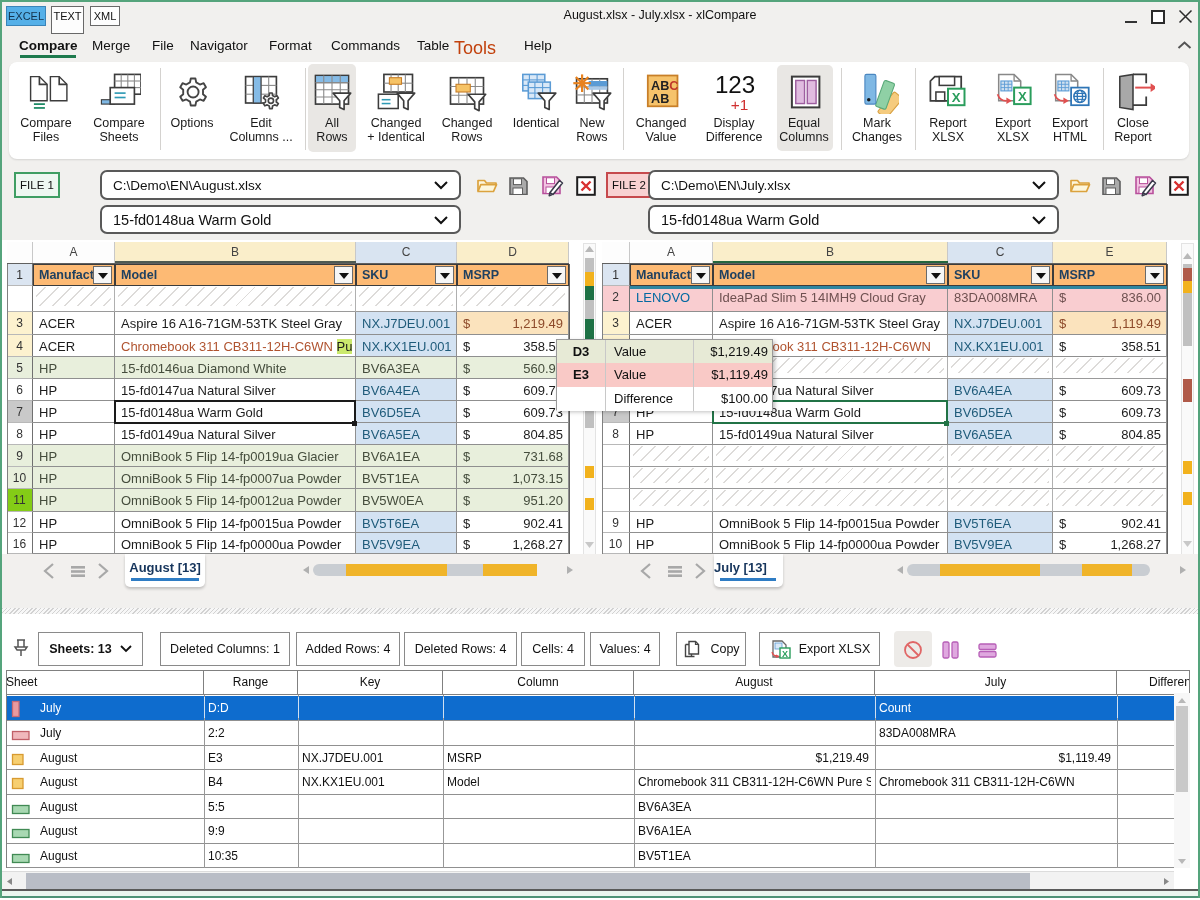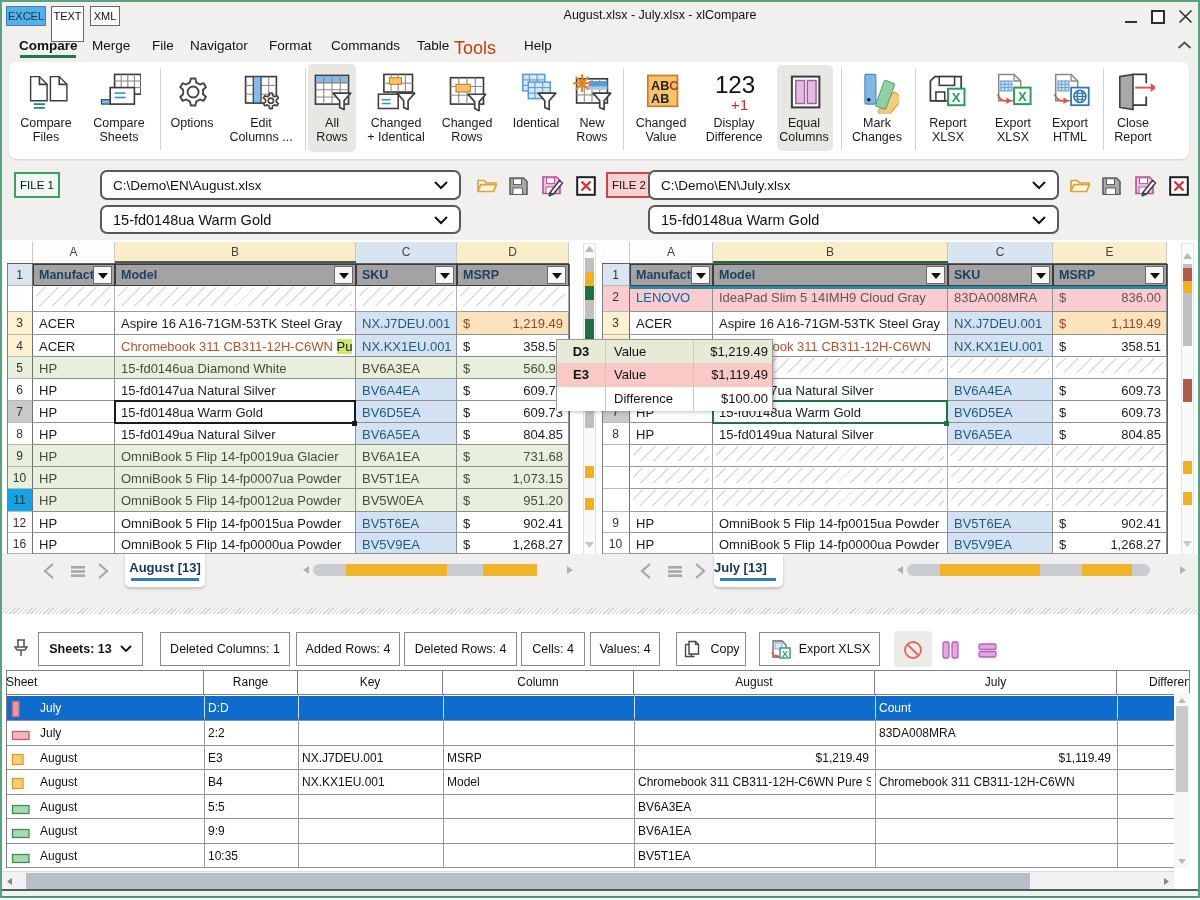--- a/index.html
+++ b/index.html
@@ -9,29 +9,29 @@
 .sep{position:absolute;width:1px;background:#d4d2cf;}
 .combo{position:absolute;border:2px solid #595959;border-radius:7px;background:#fff;font-size:13.5px;color:#111;}
 .combo .tx{position:absolute;left:11px;top:50%;transform:translateY(-50%);white-space:nowrap;}
 .gcell{position:absolute;font-size:13px;color:#1c1c1c;white-space:nowrap;overflow:hidden;border-right:1px solid #8f8f8f;border-bottom:1px solid #8f8f8f;line-height:23px;padding-left:6px;}
 .gut{position:absolute;font-size:12px;color:#333;text-align:center;border-right:1px solid #707070;border-bottom:1px solid #b8b8b8;line-height:23px;}
 .colhd{position:absolute;font-size:12px;color:#444;text-align:center;line-height:20px;border-right:1px solid #c8c8c8;}
 .hatch{background-image:repeating-linear-gradient(135deg,#dddbd9 0px,#dddbd9 1.4px,#ffffff 1.4px,#ffffff 9px);background-clip:content-box;padding:1px 3px 5px 3px;}
 .money{padding:0;}
 .money .d{position:absolute;left:6px;top:0;}
 .money .v{position:absolute;right:5px;top:0;}
-.hdcell{position:absolute;background:#a3a3a3;color:#1f4060;font-weight:bold;font-size:12.5px;border:1px solid #3c3c3c;line-height:21px;padding-left:5px;white-space:nowrap;}
+.hdcell{position:absolute;background:#fdba74;color:#1f4060;font-weight:bold;font-size:12.5px;border:1px solid #3c3c3c;line-height:21px;padding-left:5px;white-space:nowrap;}
 .fbtn{position:absolute;width:19px;height:18px;background:#f6f6f6;border:1px solid #6a6a6a;}
 .fbtn:after{content:"";position:absolute;left:4px;top:6px;border-left:5px solid transparent;border-right:5px solid transparent;border-top:6px solid #111;}
 .btn{position:absolute;background:#fff;border:1px solid #8a8a8a;font-size:12.5px;color:#111;display:flex;align-items:center;justify-content:center;white-space:nowrap;}
 </style></head><body>
 
 <div class="ab" style="left:0;top:0;width:1200px;height:240px;background:#f1f0ee;"></div>
 <div class="ab" style="left:6px;top:6px;width:40px;height:20px;background:#55b0e8;border:1px solid #3a84b8;font-size:11px;color:#14334d;text-align:center;line-height:18px;">EXCEL</div>
-<div class="ab" style="left:51px;top:6px;width:33px;height:36px;background:#fdfdfd;border:1px solid #686868;font-size:11px;color:#111;text-align:center;line-height:18px;">TEXT</div>
+<div class="ab" style="left:51px;top:6px;width:33px;height:28px;background:#fdfdfd;border:1px solid #686868;font-size:11px;color:#111;text-align:center;line-height:18px;">TEXT</div>
 <div class="ab" style="left:90px;top:6px;width:30px;height:20px;background:#fdfdfd;border:1px solid #686868;font-size:11px;color:#111;text-align:center;line-height:18px;">XML</div>
 <div class="ab" style="left:460px;top:8px;width:400px;height:18px;font-size:12.5px;color:#101010;text-align:center;">August.xlsx - July.xlsx - xlCompare</div>
 <div class="ab" style="left:1125px;top:21px;width:12px;height:2px;background:#333;"></div>
 <div class="ab" style="left:1151px;top:10px;width:14px;height:14px;border:2px solid #2b2b2b;background:#fff;"></div>
 <svg class="ab" style="left:1178px;top:9px;" width="15" height="15">
     <path d="M1.5,1.5 L13.5,13.5 M13.5,1.5 L1.5,13.5" stroke="#2b2b2b" stroke-width="1.5"></path>
   </svg>
 <svg class="ab" style="left:1177px;top:41px;" width="15" height="9">
     <path d="M1.5,7 L7.5,1.5 L13.5,7" stroke="#555" stroke-width="2" fill="none"></path>
   </svg>
@@ -395,21 +395,21 @@
     <span class="v">731.68</span>
   </div>
 <div class="gut" style="left:7px;top:467px;width:26px;height:22px;background:#e8efdc;">10</div>
 <div class="gcell" style="left:33px;top:467px;width:82px;height:22px;background:#e8efdc;color:#454d3d;">HP</div>
 <div class="gcell" style="left:115px;top:467px;width:241px;height:22px;background:#e8efdc;color:#454d3d;">OmniBook 5 Flip 14-fp0007ua Powder</div>
 <div class="gcell" style="left:356px;top:467px;width:101px;height:22px;background:#e8efdc;color:#454d3d;">BV5T1EA</div>
 <div class="gcell money" style="left:457px;top:467px;width:112px;height:22px;background:#e8efdc;color:#454d3d;">
     <span class="d">$</span>
     <span class="v">1,073.15</span>
   </div>
-<div class="gut" style="left:7px;top:489px;width:26px;height:23px;background:#0ea5e9;">11</div>
+<div class="gut" style="left:7px;top:489px;width:26px;height:23px;background:#84cc16;">11</div>
 <div class="gcell" style="left:33px;top:489px;width:82px;height:23px;background:#e8efdc;color:#454d3d;">HP</div>
 <div class="gcell" style="left:115px;top:489px;width:241px;height:23px;background:#e8efdc;color:#454d3d;">OmniBook 5 Flip 14-fp0012ua Powder</div>
 <div class="gcell" style="left:356px;top:489px;width:101px;height:23px;background:#e8efdc;color:#454d3d;">BV5W0EA</div>
 <div class="gcell money" style="left:457px;top:489px;width:112px;height:23px;background:#e8efdc;color:#454d3d;">
     <span class="d">$</span>
     <span class="v">951.20</span>
   </div>
 <div class="gut" style="left:7px;top:512px;width:26px;height:21px;background:#fff;">12</div>
 <div class="gcell" style="left:33px;top:512px;width:82px;height:21px;background:#fff;color:#1c1c1c;">HP</div>
 <div class="gcell" style="left:115px;top:512px;width:241px;height:21px;background:#fff;color:#1c1c1c;">OmniBook 5 Flip 14-fp0015ua Powder</div>

